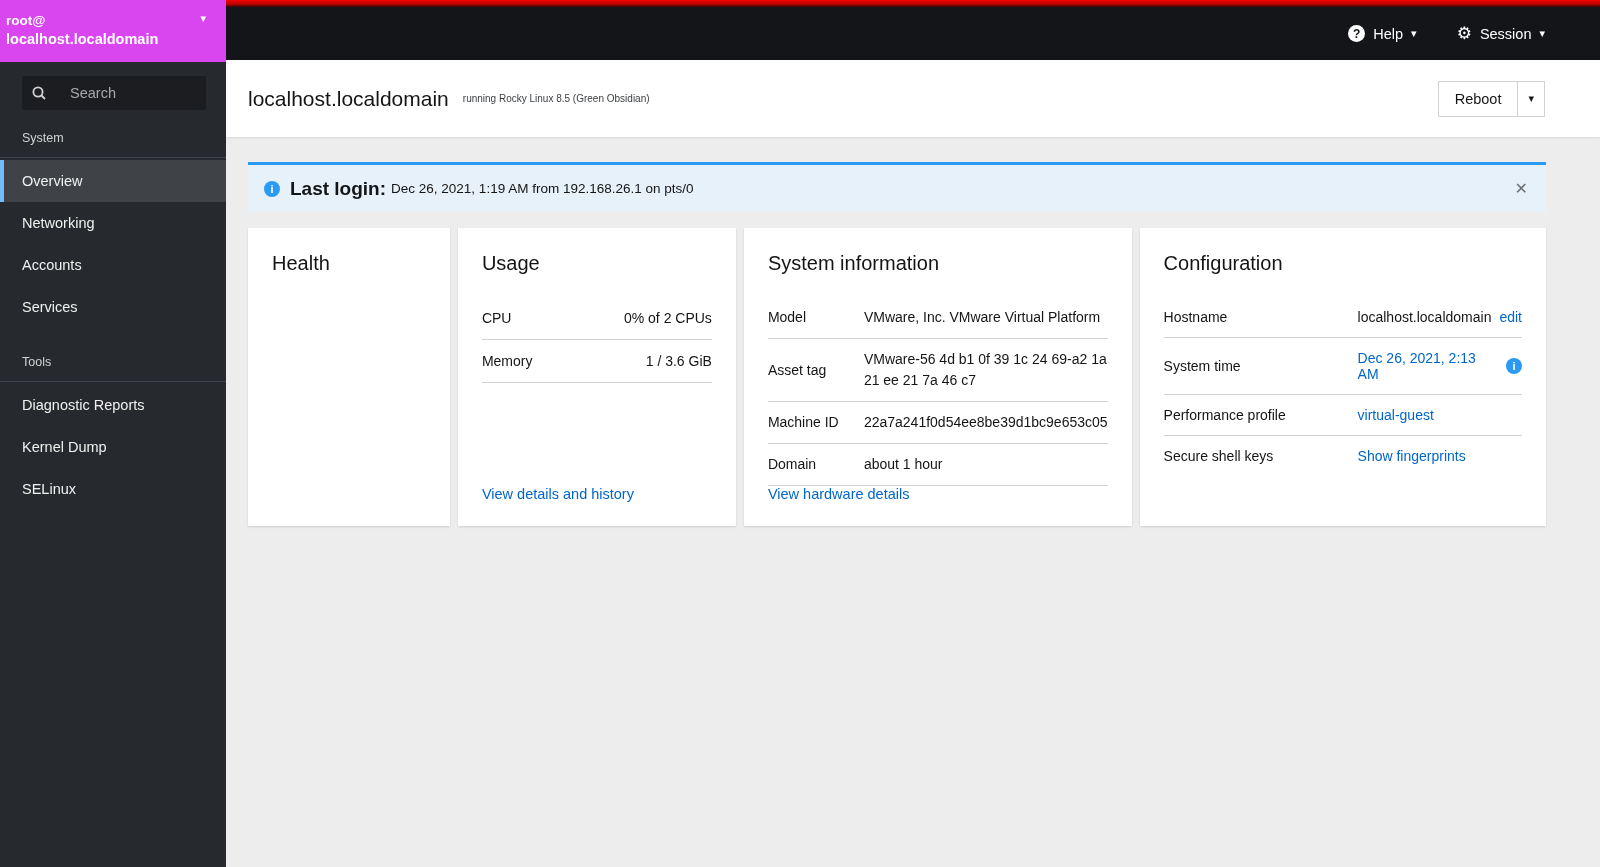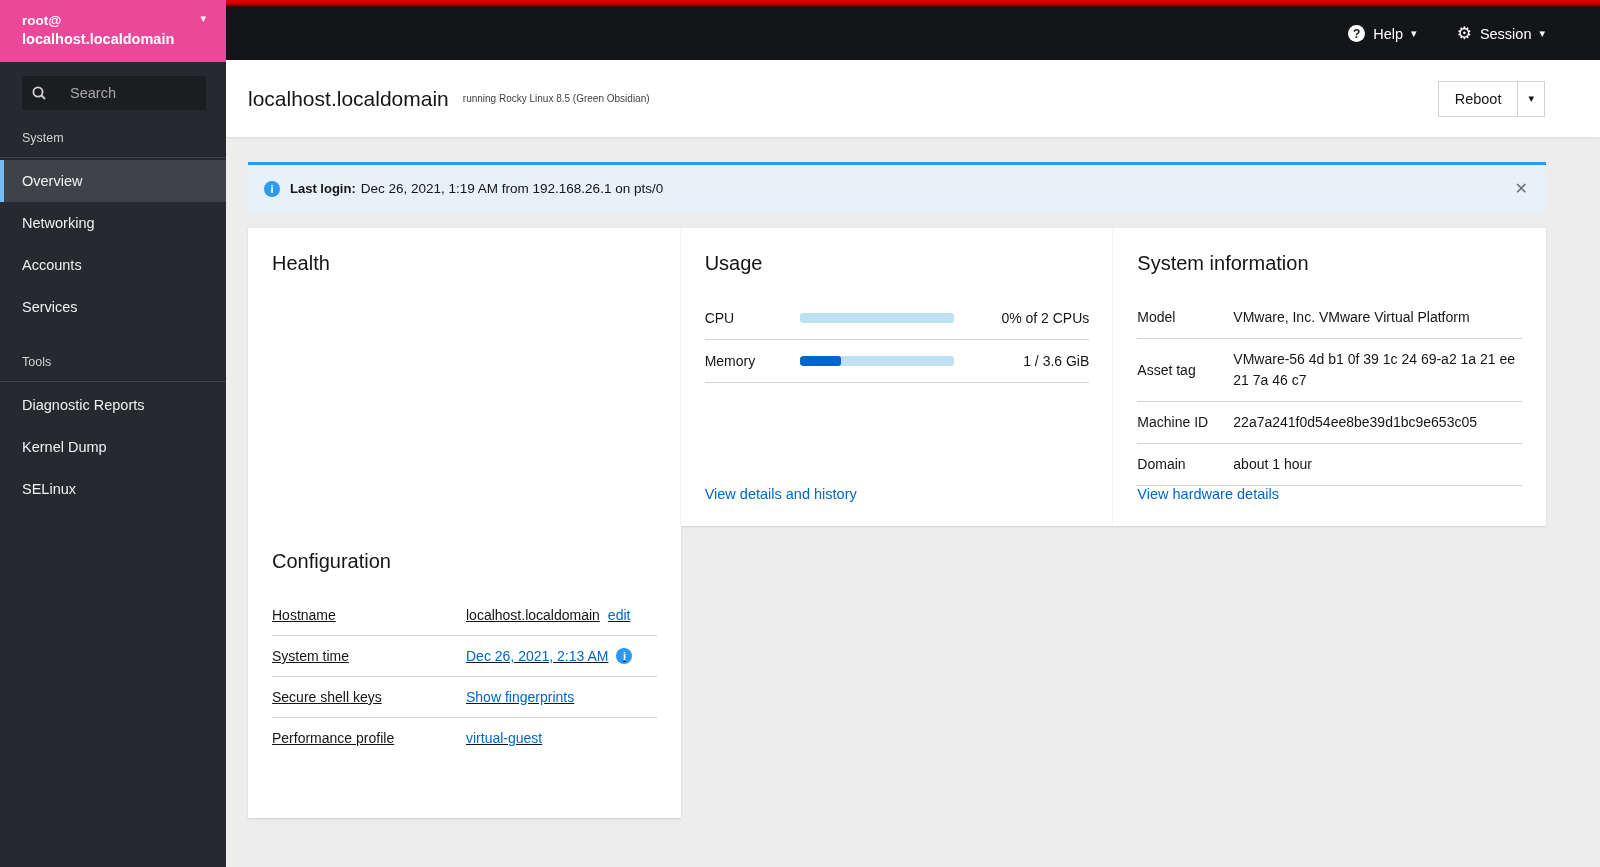--- a/index.html
+++ b/index.html
@@ -13,22 +13,22 @@
   .app { display: flex; width: 1600px; height: 867px; }
 
   
   .sidebar {
     width: 226px; min-width: 226px; height: 100%;
     background: #26292d;
     display: flex; flex-direction: column;
     color: #f0f0f0;
   }
   .user-block {
-    background: #ec4899;
-    padding: 12px 20px 12px 22px;
+    background: #d946ef;
+    padding: 12px 20px 12px 6px;
     min-height: 60px;
     display: flex; align-items: flex-start; justify-content: space-between;
     cursor: pointer;
   }
   .user-lines { display: flex; flex-direction: column; line-height: 1.35; }
   .user-line1 { font-size: 13.5px; font-weight: 600; color: #ffffff; }
   .user-line2 { font-size: 14.5px; font-weight: 700; color: #ffffff; }
   .caret { font-size: 11px; color: #ffffff; font-family: "DejaVu Sans", sans-serif; }
   .search-wrap {
     margin: 14px 20px 12px 22px;
@@ -127,34 +127,34 @@
     margin-bottom: 16px;
   }
   .info-icon {
     width: 16px; height: 16px; border-radius: 50%;
     background: #2b9af3; color: #ffffff;
     font-size: 11px; font-weight: 700; font-style: normal;
     display: inline-flex; align-items: center; justify-content: center;
     flex: 0 0 auto;
   }
   .alert .info-icon { margin-right: 10px; }
-  .alert-label { font-weight: 700; font-size: 13px; margin-right: 5px; }
+  .alert-label { font-weight: 700; font-size: 19px; margin-right: 5px; }
   .alert-message { font-size: 13.5px; color: #151515; }
   .alert-close {
     margin-left: auto; background: none; border: none; cursor: pointer;
     color: #6a6e73; font-size: 16px; font-weight: 700; line-height: 1;
     font-family: "DejaVu Sans", sans-serif;
   }
 
   
   .cards-grid {
     display: grid;
-    grid-template-columns: repeat(3, 1fr);
+    grid-template-columns: repeat(4, 1fr);
     grid-auto-rows: minmax(292px, auto);
-    gap: 0;
+    gap: 8px;
   }
   .card {
     background: #ffffff;
     box-shadow: 0 1px 2px rgba(3,3,3,0.12);
     padding: 24px;
     display: flex; flex-direction: column;
   }
   .card-title { font-size: 20px; font-weight: 400; color: #151515; margin-bottom: 22px; }
   .card-link {
     color: #0066cc; text-decoration: none; font-size: 14.5px;
@@ -184,21 +184,20 @@
   .info-row .row-label { font-size: 14px; color: #151515; line-height: 1.45; }
   .info-row .row-value { font-size: 14px; color: #151515; line-height: 1.5; }
 
   
   .config-row {
     display: grid; grid-template-columns: 170px 1fr;
     column-gap: 24px;
     padding: 12px 0;
     border-bottom: 1px solid #d2d2d2;
     align-items: center;
-    text-decoration: underline;
   }
   .config-row:last-child { border-bottom: none; }
   .config-row .row-label { font-size: 14px; color: #151515; }
   .config-value-cell { display: flex; align-items: center; gap: 8px; font-size: 14px; }
   .inline-link { color: #0066cc; text-decoration: none; cursor: pointer; }
 </style>
 </head>
 <body>
 
 <div class="app">
@@ -335,30 +334,30 @@
                 </span>
               </div>
               <div class="config-row">
                 <span class="row-label">System time</span>
                 <span class="config-value-cell">
                   <a class="inline-link">Dec 26, 2021, 2:13 AM</a>
                   <span class="info-icon">i</span>
                 </span>
               </div>
               <div class="config-row">
+                <span class="row-label">Performance profile</span>
+                <span class="config-value-cell">
+                  <a class="inline-link">virtual-guest</a>
+                </span>
+              </div>
+              <div class="config-row">
                 <span class="row-label">Secure shell keys</span>
                 <span class="config-value-cell">
                   <a class="inline-link">Show fingerprints</a>
                 </span>
               </div>
-              <div class="config-row">
-                <span class="row-label">Performance profile</span>
-                <span class="config-value-cell">
-                  <a class="inline-link">virtual-guest</a>
-                </span>
-              </div>
             </div>
         </section>
 
       </div>
     </div>
   </div>
 </div>
 
 </body></html>

